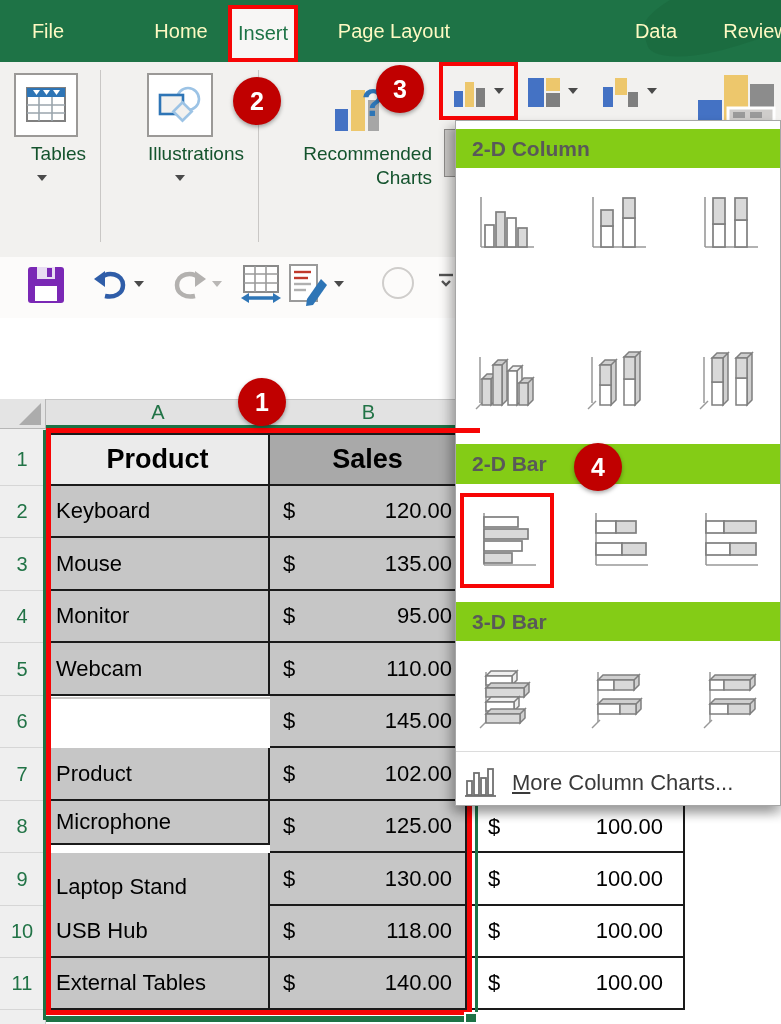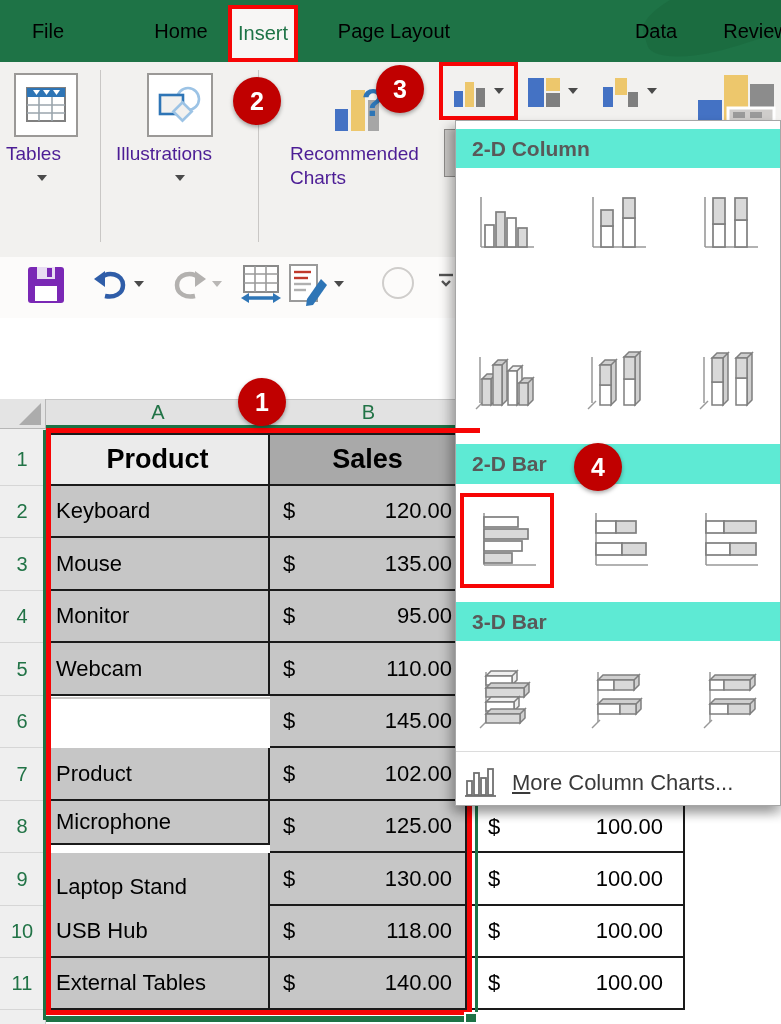--- a/index.html
+++ b/index.html
@@ -2,30 +2,30 @@
 <html><head>
 <meta charset="utf-8">
 <style>
   html,body{margin:0;padding:0}
   #screen{position:relative;width:781px;height:1024px;overflow:hidden;background:#fff;
     font-family:"Liberation Sans",sans-serif;-webkit-font-smoothing:antialiased}
   .abs{position:absolute}
   
   #tabbar{position:absolute;left:0;top:0;width:781px;height:62px;background:#1E7346;overflow:hidden}
   .tab{position:absolute;top:0;height:62px;display:flex;align-items:center;justify-content:center;
-    color:#000000;font-size:20px;white-space:nowrap}
+    color:#fef9c3;font-size:20px;white-space:nowrap}
   #insert-tab{position:absolute;left:228px;top:5px;width:70px;height:57px;background:#F7F6F5;
     box-sizing:border-box;border:4px solid #F70505;display:flex;align-items:center;justify-content:center;
     color:#1E7346;font-size:20px}
   .deco{position:absolute;background:#19663D;opacity:.55;border-radius:40%}
   
   #ribbon{position:absolute;left:0;top:62px;width:781px;height:195px;background:#F2F1EF;border-bottom:1px solid #D5D2CF}
   .gbtn{position:absolute;background:#fff;border:2px solid #9B9997;box-sizing:border-box;
     display:flex;align-items:center;justify-content:center}
-  .glabel{position:absolute;font-size:19px;color:#4c1d95;text-align:left;line-height:24px}
+  .glabel{position:absolute;font-size:19px;color:#14532d;text-align:right;line-height:24px}
   .chev{width:0;height:0;border-left:5px solid transparent;border-right:5px solid transparent;border-top:6px solid #4A4A4A}
   .chev-lite{border-top-color:#B9B7B5}
   .sep{position:absolute;width:1px;background:#C9C7C5}
   .badge{position:absolute;width:48px;height:48px;border-radius:50%;background:#C00000;color:#fff;
     font-size:25px;font-weight:bold;display:flex;align-items:center;justify-content:center;z-index:60;
     box-shadow:0 2px 4px rgba(0,0,0,.35)}
   .redbox{position:absolute;border:4px solid #F70505;box-sizing:border-box}
   #colbtn1{position:absolute;left:444px;top:67px;width:69px;height:48px;background:#CBC9C7;border:1px solid #8E8C8A;box-sizing:border-box}
   
   #qat{position:absolute;left:0;top:257px;width:781px;height:61px;background:#FCFBFA}
@@ -60,21 +60,21 @@
   #greenrect{position:absolute;left:43px;top:430px;width:435px;height:590px;border:3px solid #1E7346;box-sizing:border-box;z-index:24}
   #greenbottom{position:absolute;left:46px;top:1016px;width:430px;height:6px;background:#1E7346;z-index:24}
   #handle{position:absolute;left:464px;top:1012px;width:14px;height:12px;background:#1E7346;border:2px solid #fff;box-sizing:border-box;z-index:45}
   #redrect{position:absolute;left:46px;top:428px;width:426px;height:587px;border:5px solid #F70505;box-sizing:border-box;z-index:30}
   #redtop{position:absolute;left:46px;top:428px;width:434px;height:5px;background:#F70505;z-index:55}
   #greenunder{position:absolute;left:46px;top:425px;width:735px;height:4px;background:#1E7346;z-index:5}
   
   #menu{position:absolute;left:455px;top:120px;width:326px;height:686px;background:#fff;
     border:1px solid #A6A6A6;box-sizing:border-box;z-index:40;
     box-shadow:-6px 6px 10px rgba(0,0,0,.25),4px 8px 10px rgba(0,0,0,.2)}
-  .strip{position:absolute;left:0;width:100%;background:#5eead4;color:#595959;font-weight:bold;
+  .strip{position:absolute;left:0;width:100%;background:#84cc16;color:#595959;font-weight:bold;
     font-size:21px;display:flex;align-items:center;padding-left:16px;box-sizing:border-box}
   .thumb{position:absolute;width:64px;height:64px}
   #morec{position:absolute;left:56px;top:646px;height:32px;display:flex;align-items:center;font-size:22px;color:#3A3A3A}
   #morec .u{text-decoration:underline}
   #mdivider{position:absolute;left:0;top:630px;width:100%;height:1px;background:#DCDCDC}
 </style>
 </head>
 <body>
 
 <div id="screen">

